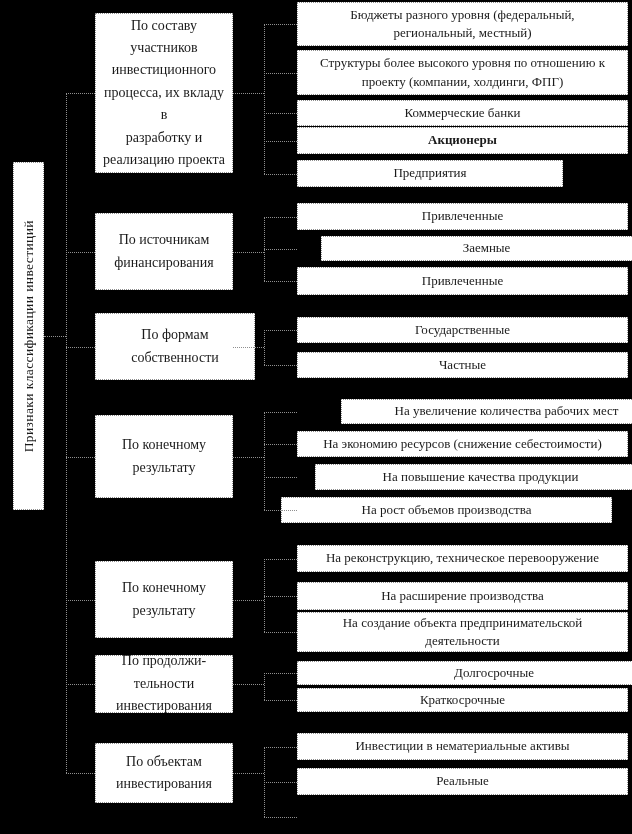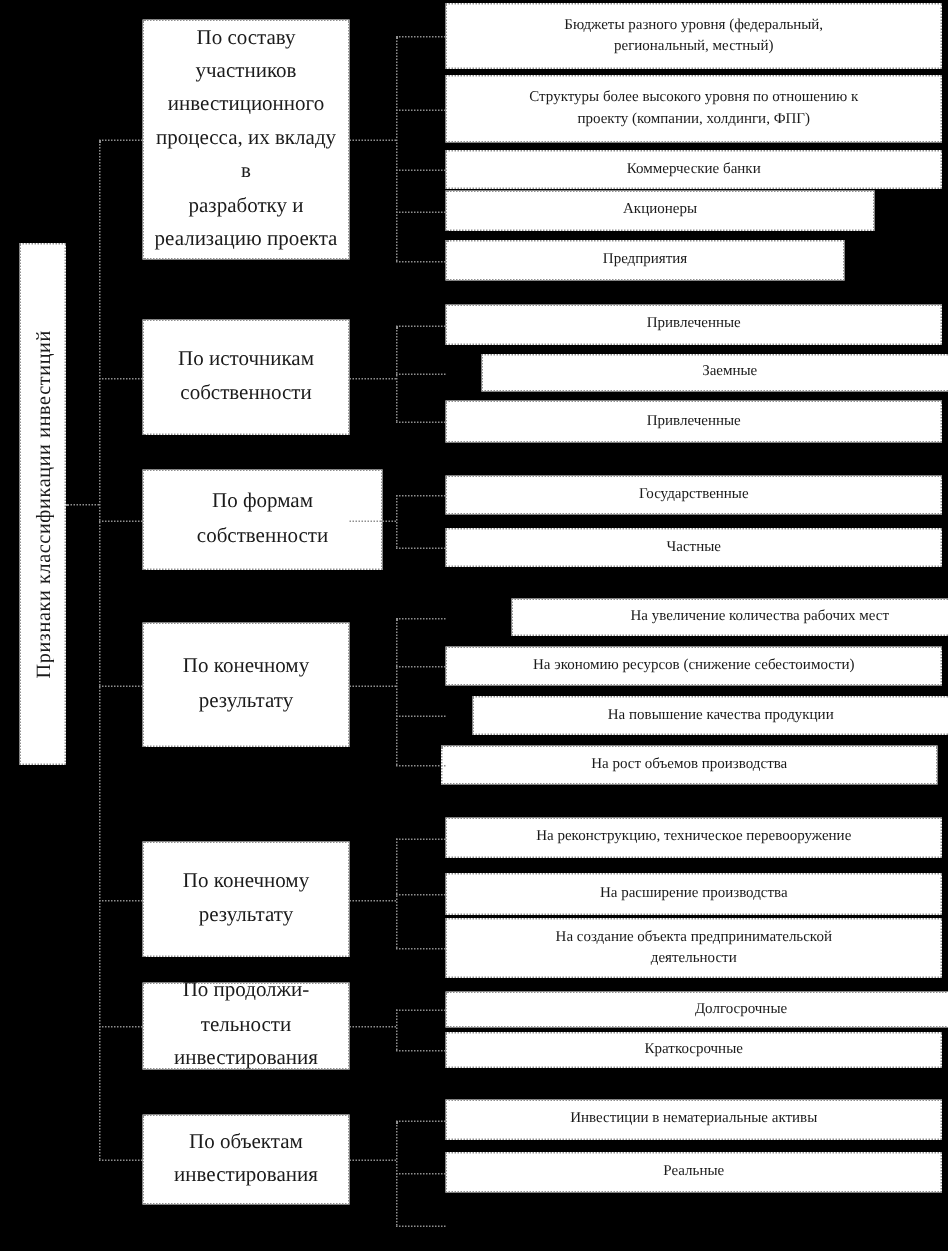--- a/index.html
+++ b/index.html
@@ -7,21 +7,21 @@
     position:relative;width:632px;height:834px;background:#000000;
     font-family:"Liberation Serif", serif;overflow:hidden;
   }
   .box{
     position:absolute;box-sizing:border-box;background:#ffffff;
     border:1px dotted #8f8f8f;color:#1b1b1b;
     display:flex;align-items:center;justify-content:center;
     text-align:center;white-space:pre-line;
   }
   .cat{font-size:14px;line-height:1.60;padding:2px 4px;}
-  .item{font-size:10px;line-height:1.42;padding:1px 20px;}
+  .item{font-size:13px;line-height:1.42;padding:1px 20px;}
   .root{padding:0;}
   .vtext{
     writing-mode:vertical-rl;transform:rotate(180deg);
     font-size:13.5px;letter-spacing:.4px;color:#1b1b1b;white-space:nowrap;
   }
   .hline{position:absolute;height:0;border-top:1px dotted #8f8f8f;}
   .vline{position:absolute;width:0;border-left:1px dotted #8f8f8f;}
 </style>
 </head>
 <body>
@@ -42,27 +42,27 @@
       <div class="hline" style="left: 66px; top: 93px; width: 29px;"></div>
       <div class="hline" style="left: 233px; top: 93px; width: 31px;"></div>
       <div class="box item" style="left: 297px; top: 2px; width: 331px; height: 44px;">Бюджеты разного уровня (федеральный,
 региональный, местный)</div>
       <div class="hline" style="left: 264px; top: 24px; width: 33px;"></div>
       <div class="box item" style="left: 297px; top: 50px; width: 331px; height: 45px;">Структуры более высокого уровня по отношению к
 проекту (компании, холдинги, ФПГ)</div>
       <div class="hline" style="left: 264px; top: 73px; width: 33px;"></div>
       <div class="box item" style="left: 297px; top: 100px; width: 331px; height: 26px;">Коммерческие банки</div>
       <div class="hline" style="left: 264px; top: 113px; width: 33px;"></div>
-      <div class="box item" style="left: 297px; top: 127px; width: 286px; height: 27px;">Акционеры</div>
+      <div class="box item" style="left: 297px; top: 127px; width: 331px; height: 27px; font-weight: bold;">Акционеры</div>
       <div class="hline" style="left: 264px; top: 141px; width: 33px;"></div>
       <div class="box item" style="left: 297px; top: 160px; width: 266px; height: 27px;">Предприятия</div>
       <div class="hline" style="left: 264px; top: 174px; width: 33px;"></div>
       <div class="vline" style="left: 264px; top: 24px; height: 150px;"></div>
       <div class="box cat" style="left: 95px; top: 213px; width: 138px; height: 77px;">По источникам
-собственности</div>
+финансирования</div>
       <div class="hline" style="left: 66px; top: 252px; width: 29px;"></div>
       <div class="hline" style="left: 233px; top: 252px; width: 31px;"></div>
       <div class="box item" style="left: 297px; top: 203px; width: 331px; height: 27px;">Привлеченные</div>
       <div class="hline" style="left: 264px; top: 217px; width: 33px;"></div>
       <div class="box item" style="left: 297px; top: 236px; width: 331px; height: 25px; margin-left: 24px;">Заемные</div>
       <div class="hline" style="left: 264px; top: 249px; width: 33px;"></div>
       <div class="box item" style="left: 297px; top: 267px; width: 331px; height: 28px;">Привлеченные</div>
       <div class="hline" style="left: 264px; top: 281px; width: 33px;"></div>
       <div class="vline" style="left: 264px; top: 217px; height: 64px;"></div>
       <div class="box cat" style="left: 95px; top: 313px; width: 160px; height: 67px;">По формам
@@ -77,21 +77,21 @@
       <div class="box cat" style="left: 95px; top: 415px; width: 138px; height: 83px;">По конечному
 результату</div>
       <div class="hline" style="left: 66px; top: 457px; width: 29px;"></div>
       <div class="hline" style="left: 233px; top: 457px; width: 31px;"></div>
       <div class="box item" style="left: 297px; top: 399px; width: 331px; height: 25px; margin-left: 44px;">На увеличение количества рабочих мест</div>
       <div class="hline" style="left: 264px; top: 412px; width: 33px;"></div>
       <div class="box item" style="left: 297px; top: 431px; width: 331px; height: 26px;">На экономию ресурсов (снижение себестоимости)</div>
       <div class="hline" style="left: 264px; top: 444px; width: 33px;"></div>
       <div class="box item" style="left: 297px; top: 464px; width: 331px; height: 26px; margin-left: 18px;">На повышение качества продукции</div>
       <div class="hline" style="left: 264px; top: 477px; width: 33px;"></div>
-      <div class="box item" style="left: 294px; top: 497px; width: 331px; height: 26px;">На рост объемов производства</div>
+      <div class="box item" style="left: 281px; top: 497px; width: 331px; height: 26px;">На рост объемов производства</div>
       <div class="hline" style="left: 264px; top: 510px; width: 33px;"></div>
       <div class="vline" style="left: 264px; top: 412px; height: 98px;"></div>
       <div class="box cat" style="left: 95px; top: 561px; width: 138px; height: 77px;">По конечному
 результату</div>
       <div class="hline" style="left: 66px; top: 600px; width: 29px;"></div>
       <div class="hline" style="left: 233px; top: 600px; width: 31px;"></div>
       <div class="box item" style="left: 297px; top: 545px; width: 331px; height: 27px;">На реконструкцию, техническое перевооружение</div>
       <div class="hline" style="left: 264px; top: 559px; width: 33px;"></div>
       <div class="box item" style="left: 297px; top: 582px; width: 331px; height: 28px;">На расширение производства</div>
       <div class="hline" style="left: 264px; top: 596px; width: 33px;"></div>

